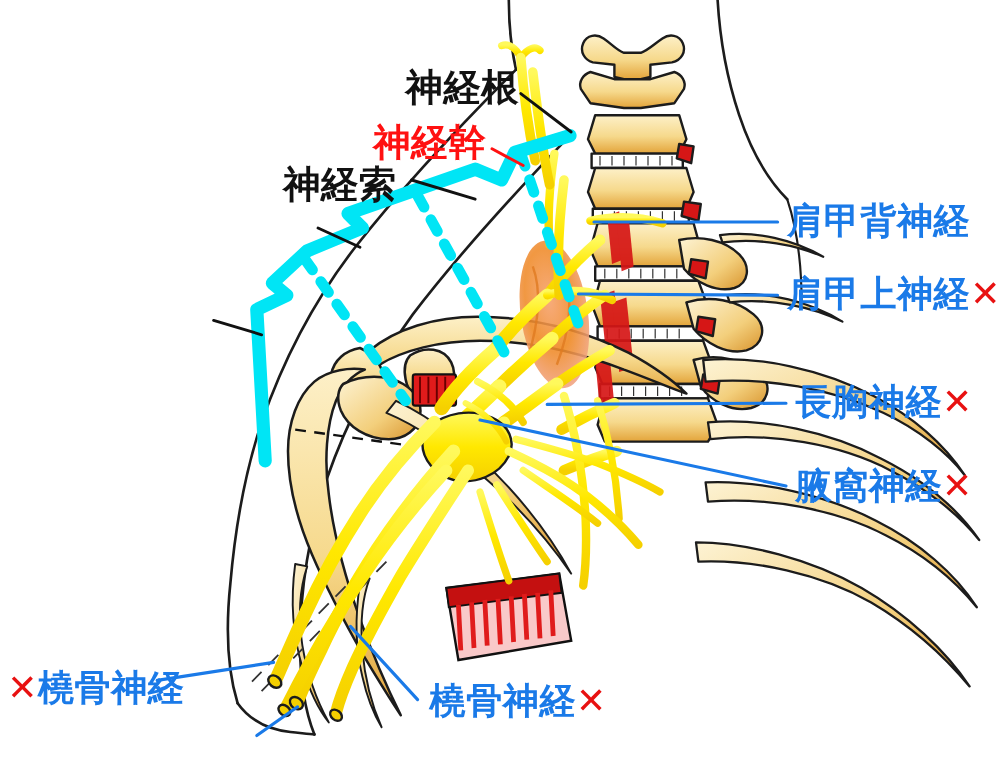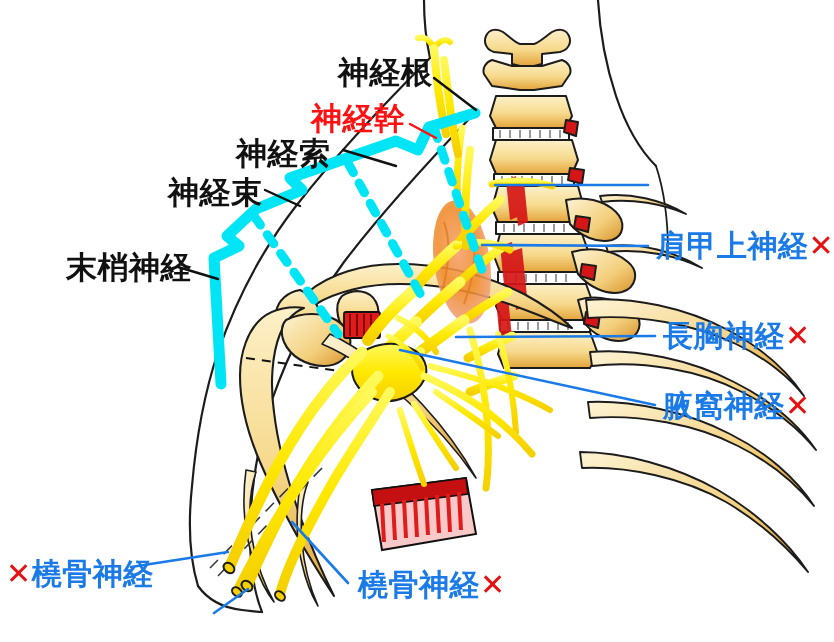--- a/index.html
+++ b/index.html
@@ -294,24 +294,25 @@
       <path d="M348 583 L292 522"></path>
     </g>
   </svg>
 
   <div class="lbl lbl-black s36" style="left:338px;top:57px;">神経根</div>
 
   <div class="lbl lbl-red s36" style="left:311px;top:103px;">神経幹</div>
 
   <div class="lbl lbl-black s36" style="left:236px;top:138px;">神経索</div>
 
-  <div class="lbl lbl-black s36" style="left:168px;top:177px;">神経束</div>
-
-  <div class="lbl lbl-black s36" style="left:66px;top:252px;">末梢神経</div>
-
+
+
+  <div class="lbl lbl-blue s34" style="left:656px;top:170px;">
+    <span>肩甲背神経</span><span class="xm"></span>
+  </div>
 
   <div class="lbl lbl-blue s34" style="left:656px;top:231px;">
     <span>肩甲上神経</span><span class="xm">✕</span>
   </div>
 
   <div class="lbl lbl-blue s34" style="left:663px;top:321px;">
     <span>長胸神経</span><span class="xm">✕</span>
   </div>
 
   <div class="lbl lbl-blue s34" style="left:663px;top:391px;">

